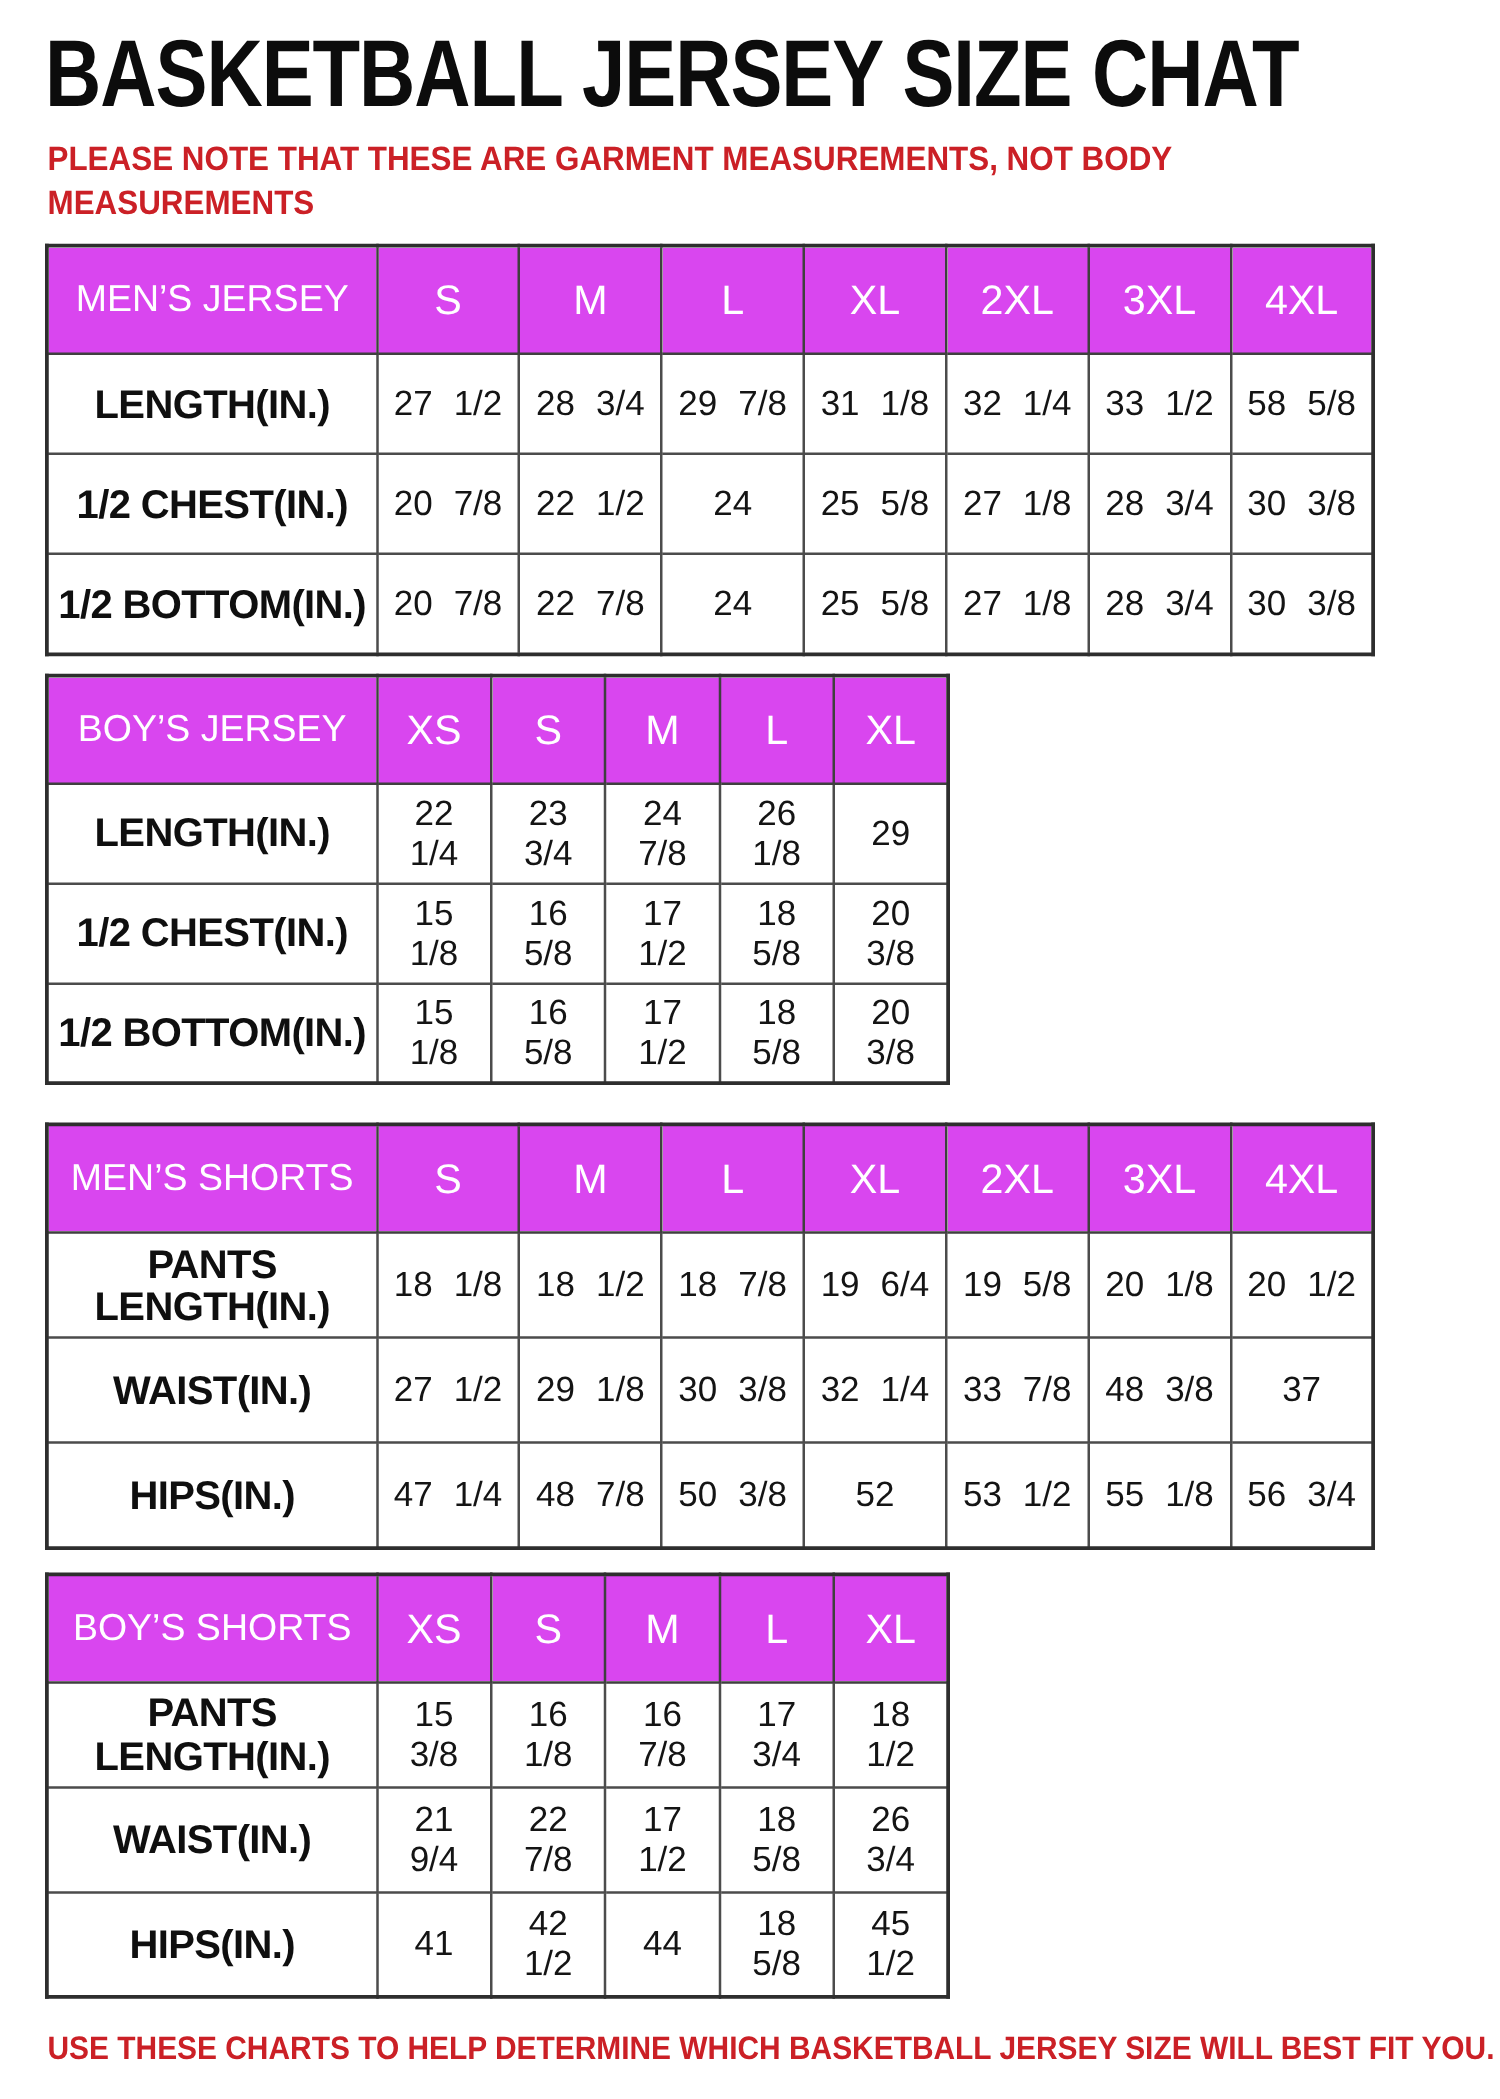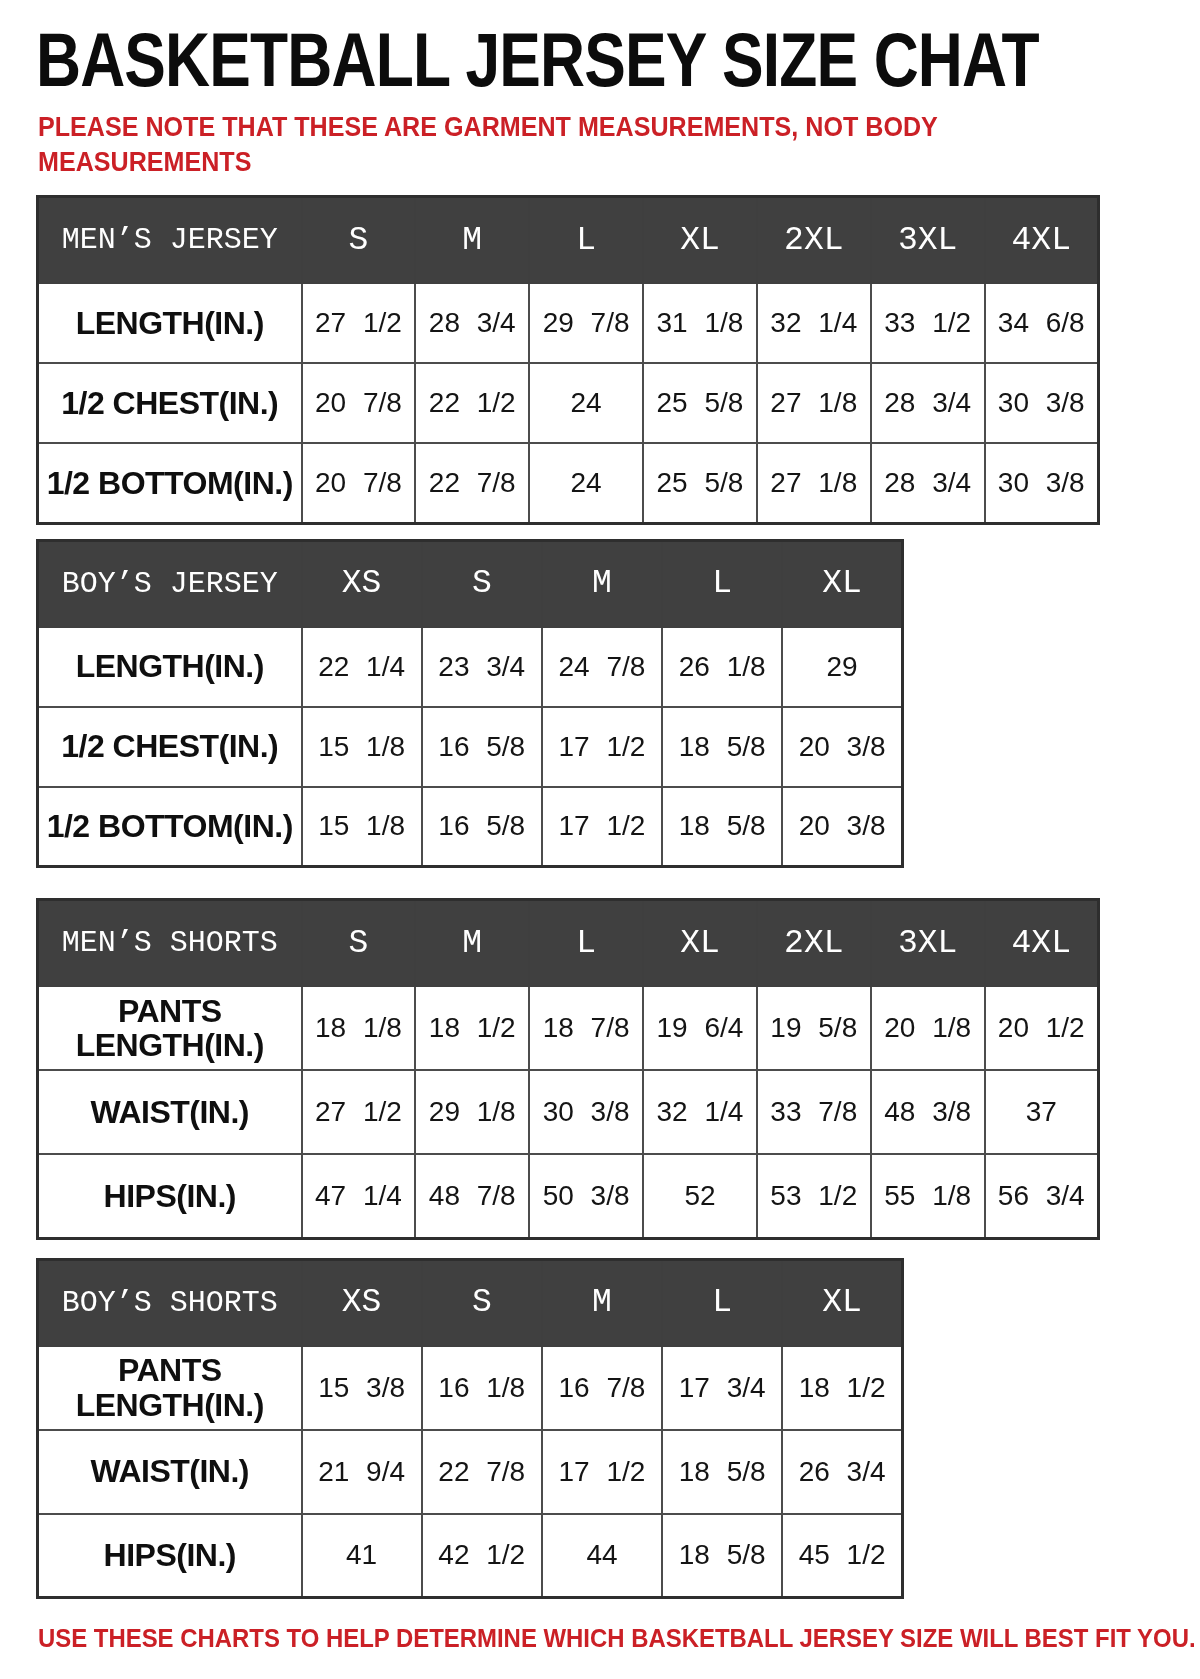--- a/index.html
+++ b/index.html
@@ -15,30 +15,29 @@
   }
   .note{
     margin:8px 0 0 2px;color:#cb2026;font-size:27px;font-weight:700;line-height:1.28;
     transform:scaleX(0.93);transform-origin:left top;
   }
   .size-table{
     border-collapse:collapse;table-layout:fixed;background:#fff;
     border:3px solid #2e2e2e;
   }
   .size-table.wide{width:1064px;}
-  .size-table.narrow{width:868px;}
+  .size-table.narrow{width:724px;}
   .size-table col.label-col{width:264px;}
   .size-table th,.size-table td{
     border:2px solid #4c4c4c;padding:0 2px;text-align:center;vertical-align:middle;
     overflow:hidden;
   }
   .size-table thead th{
-    background:#404040;color:#ffffff;font-weight:400;font-size:33px;height:84px;
+    background:#d946ef;color:#ffffff;font-weight:400;font-size:33px;height:84px;
     border-color:#3f3f3f;
-    font-family:Liberation Mono, monospace;
   }
   .size-table thead th.tbl-title{font-size:30px;}
   .size-table tbody tr{height:80px;}
   .size-table.shorts tbody tr{height:84px;}
   .size-table tbody td{font-size:28px;color:#141414;}
   .size-table td.row-label{font-size:32px;font-weight:700;line-height:1.08;letter-spacing:-0.5px;color:#0f0f0f;}
   .size-table td.val{word-spacing:9px;}
   .mt-a{margin-top:16px;}
   .mt-b{margin-top:14px;}
   .mt-c{margin-top:30px;}
@@ -79,21 +78,21 @@
     </thead>
     <tbody>
       <tr>
         <td class="row-label">LENGTH(IN.)</td>
         <td class="val">27 1/2</td>
         <td class="val">28 3/4</td>
         <td class="val">29 7/8</td>
         <td class="val">31 1/8</td>
         <td class="val">32 1/4</td>
         <td class="val">33 1/2</td>
-        <td class="val">34 6/8</td>
+        <td class="val">58 5/8</td>
       </tr>
       <tr>
         <td class="row-label">1/2 CHEST(IN.)</td>
         <td class="val">20 7/8</td>
         <td class="val">22 1/2</td>
         <td class="val">24</td>
         <td class="val">25 5/8</td>
         <td class="val">27 1/8</td>
         <td class="val">28 3/4</td>
         <td class="val">30 3/8</td>

